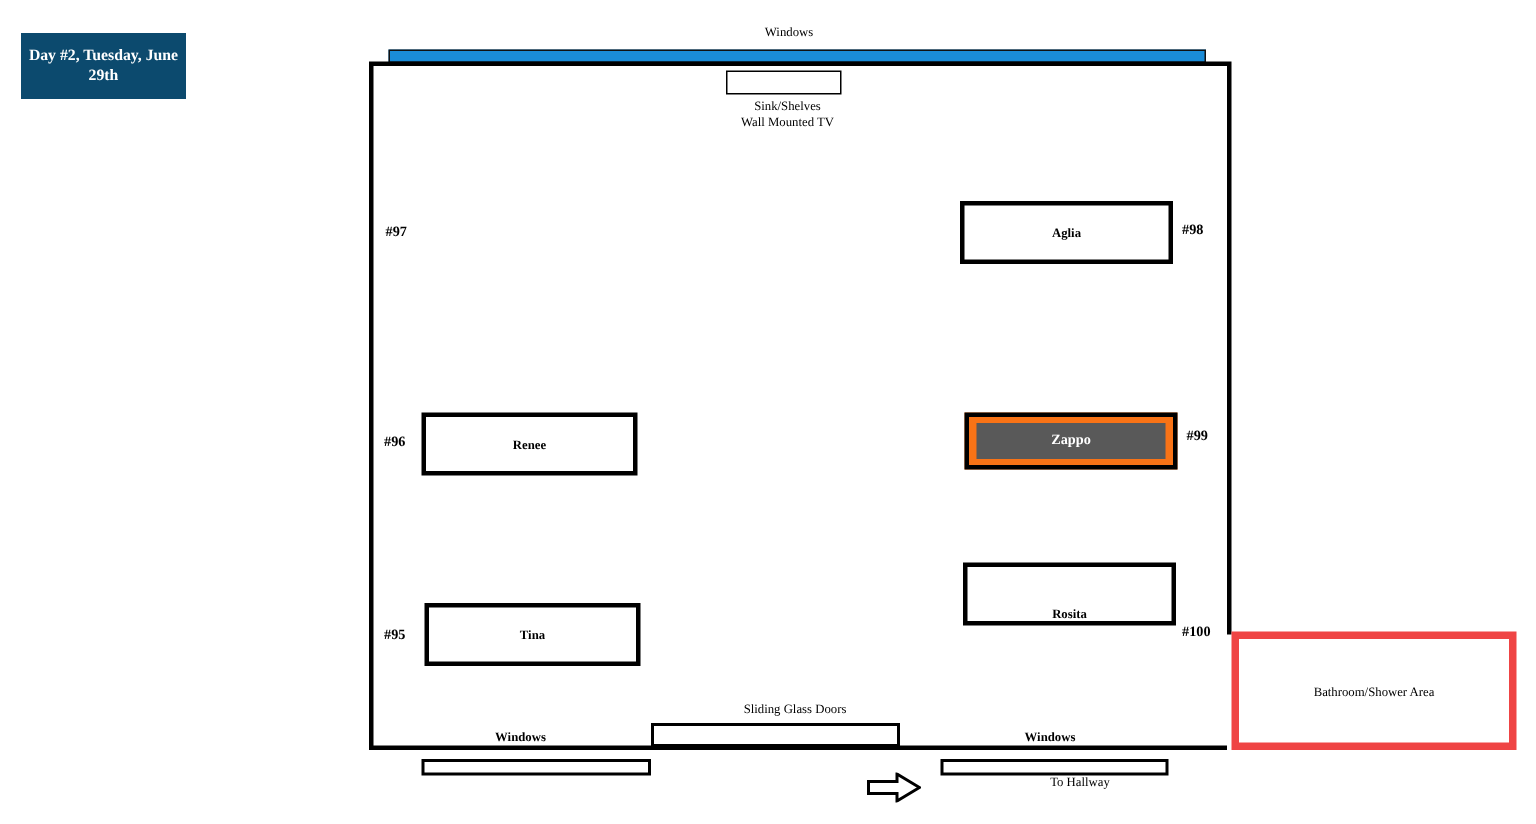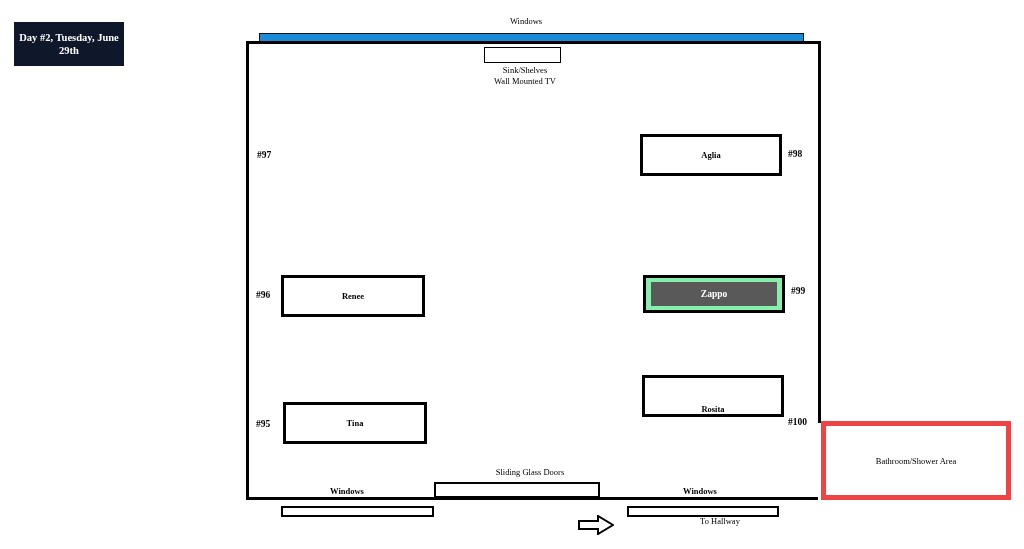--- a/index.html
+++ b/index.html
@@ -20,21 +20,21 @@
     overflow: hidden;
   }
 
   
   .day-banner {
     position: absolute;
     left: 14px;
     top: 22px;
     width: 110px;
     height: 44px;
-    background: #0f172a;
+    background: #0c4a6e;
     color: #ffffff;
     font-weight: bold;
     font-size: 10.5px;
     line-height: 1.25;
     display: flex;
     align-items: center;
     justify-content: center;
     text-align: center;
     padding: 0 0;
     box-sizing: border-box;
@@ -127,21 +127,21 @@
     box-sizing: border-box;
     display: flex;
     align-items: center;
     justify-content: center;
   }
   .bed-name {
     font-size: 8.5px;
     font-weight: bold;
   }
   .bed.highlight {
-    background: #86efac;
+    background: #f97316;
     padding: 4px 5px;
   }
   .bed.highlight .bed-inner {
     width: 100%;
     height: 100%;
     background: #595959;
     display: flex;
     align-items: center;
     justify-content: center;
   }

